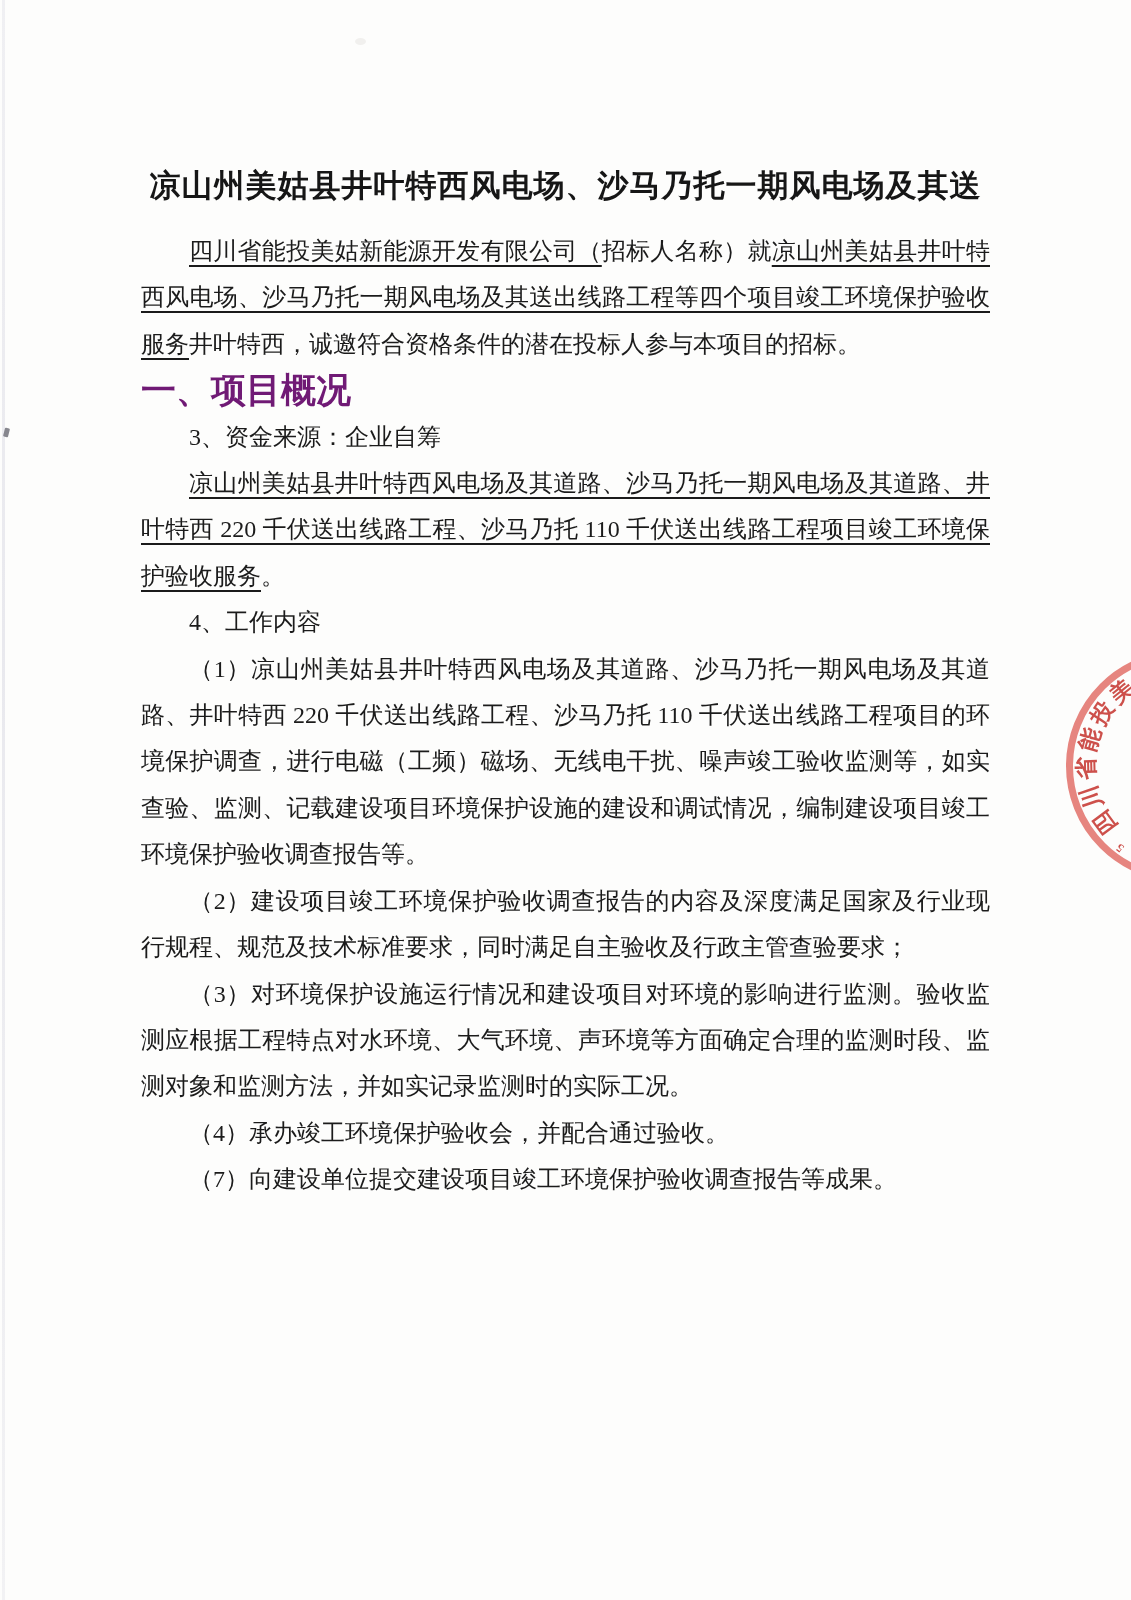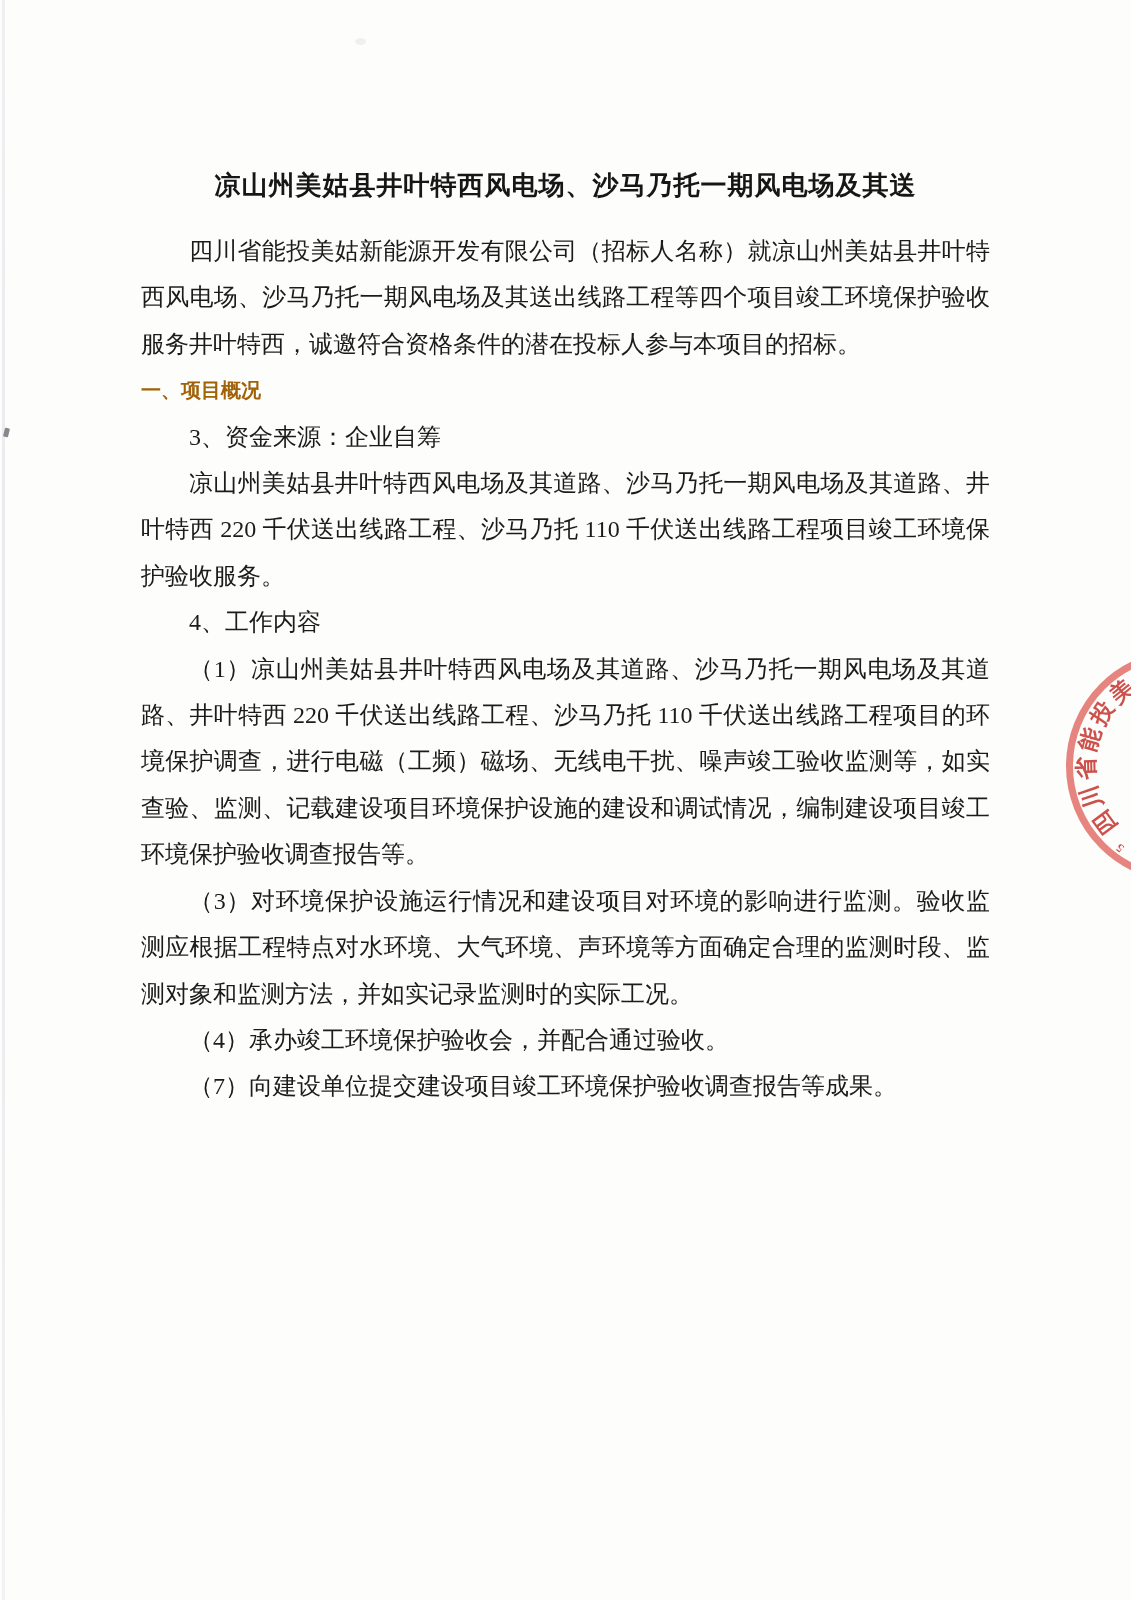--- a/index.html
+++ b/index.html
@@ -18,44 +18,45 @@
     background:#87878e; transform:rotate(14deg); border-radius:1px; }
   .smudge { position:absolute; left:355px; top:38px; width:11px; height:7px;
     background:#f1f0ee; border-radius:50%; }
 
   .doc { position:absolute; left:141px; top:152px; width:849px; }
 
   .title {
     margin:0;
     font-family:"Liberation Sans","DejaVu Sans",sans-serif;
     font-weight:700;
-    font-size:26px;
+    font-size:31px;
     line-height:67px;
     letter-spacing:1px;
     text-align:center;
     color:#161616;
   }
   .title span { display:block; }
 
   .body-text {
     margin-top:9px;
     font-size:24px;
     line-height:46.4px;
     text-align:justify;
     text-justify:inter-character;
   }
   .para { margin:0; text-indent:2em; }
   .para.heading {
     text-indent:0;
     font-family:Liberation Sans, sans-serif;
     font-weight:700;
-    font-size:20px;
-    color:#a16207;
+    font-size:35px;
+    color:#701a75;
   }
   .u {
+    text-decoration:underline;
     text-underline-offset:6px;
     text-decoration-thickness:1.5px;
   }
 
   
   .stamp { position:absolute; left:1066px; top:650px; width:232px; height:232px; opacity:.92; }
   .stamp-ring {
     position:absolute; inset:0; box-sizing:border-box;
     border:7px solid currentColor; border-radius:50%; opacity:.8;
   }
@@ -85,20 +86,21 @@
     <h1 class="title">
       <span>凉山州美姑县井叶特西风电场、沙马乃托一期风电场及其送</span>
     </h1>
     <div class="body-text" id="paragraphs">
         <p class="para body"><span class="u">四川省能投美姑新能源开发有限公司（</span><span>招标人名称）就</span><span class="u">凉山州美姑县井叶特西风电场、沙马乃托一期风电场及其送出线路工程等四个项目竣工环境保护验收服务</span><span>井叶特西，诚邀符合资格条件的潜在投标人参与本项目的招标。</span></p>
         <p class="para heading"><span>一、项目概况</span></p>
         <p class="para body"><span>3、资金来源：企业自筹</span></p>
         <p class="para body"><span class="u">凉山州美姑县井叶特西风电场及其道路、沙马乃托一期风电场及其道路、井叶特西 220 千伏送出线路工程、沙马乃托 110 千伏送出线路工程项目竣工环境保护验收服务</span><span>。</span></p>
         <p class="para body"><span>4、工作内容</span></p>
         <p class="para body"><span>（1）凉山州美姑县井叶特西风电场及其道路、沙马乃托一期风电场及其道路、井叶特西 220 千伏送出线路工程、沙马乃托 110 千伏送出线路工程项目的环境保护调查，进行电磁（工频）磁场、无线电干扰、噪声竣工验收监测等，如实查验、监测、记载建设项目环境保护设施的建设和调试情况，编制建设项目竣工环境保护验收调查报告等。</span></p>
+        <p class="para body"><span>（2）建设项目竣工环境保护验收调查报告的内容及深度满足国家及行业现行规程、规范及技术标准要求，同时满足自主验收及行政主管查验要求；</span></p>
         <p class="para body"><span>（3）对环境保护设施运行情况和建设项目对环境的影响进行监测。验收监测应根据工程特点对水环境、大气环境、声环境等方面确定合理的监测时段、监测对象和监测方法，并如实记录监测时的实际工况。</span></p>
         <p class="para body"><span>（4）承办竣工环境保护验收会，并配合通过验收。</span></p>
         <p class="para body"><span>（7）向建设单位提交建设项目竣工环境保护验收调查报告等成果。</span></p>
       </div>
   </div>
 
   <div class="stamp">
     <div class="stamp-ring" style="color: rgb(221, 90, 82);"></div>
     <div class="stamp-chars" id="stampChars">
         <span style="color: rgb(201, 66, 60); transform: rotate(-126.5deg) translateY(-96px);">四</span>

